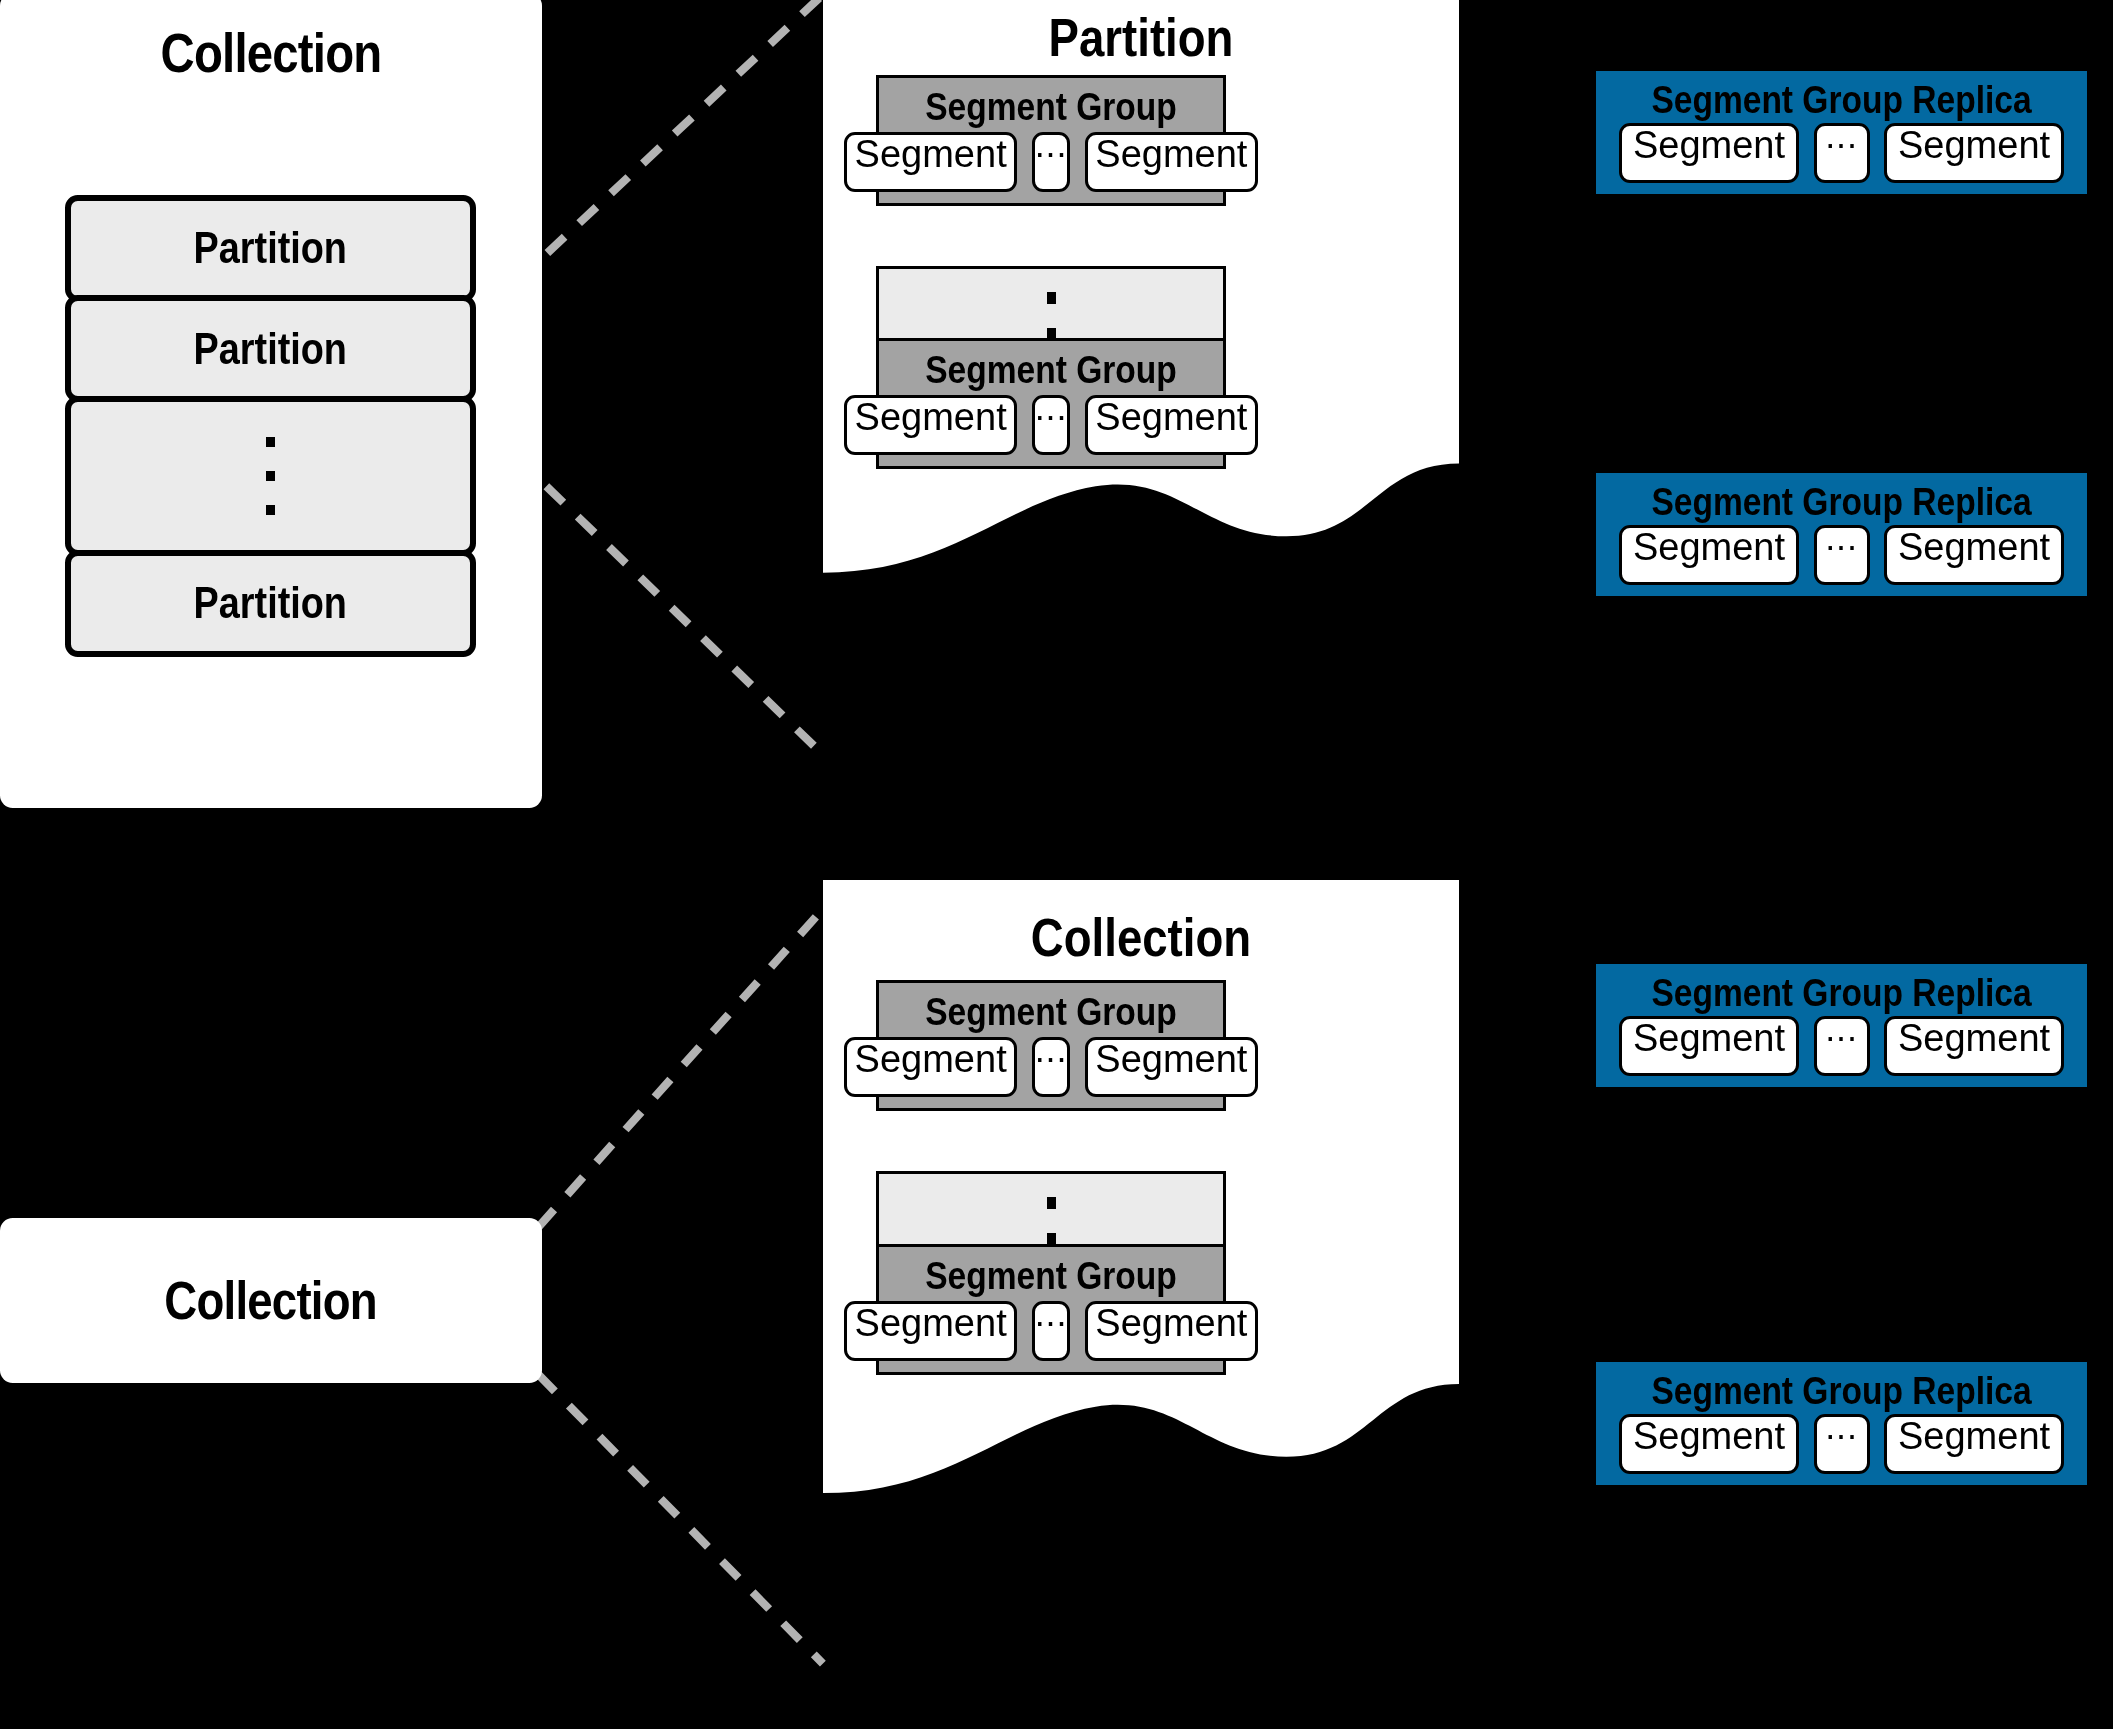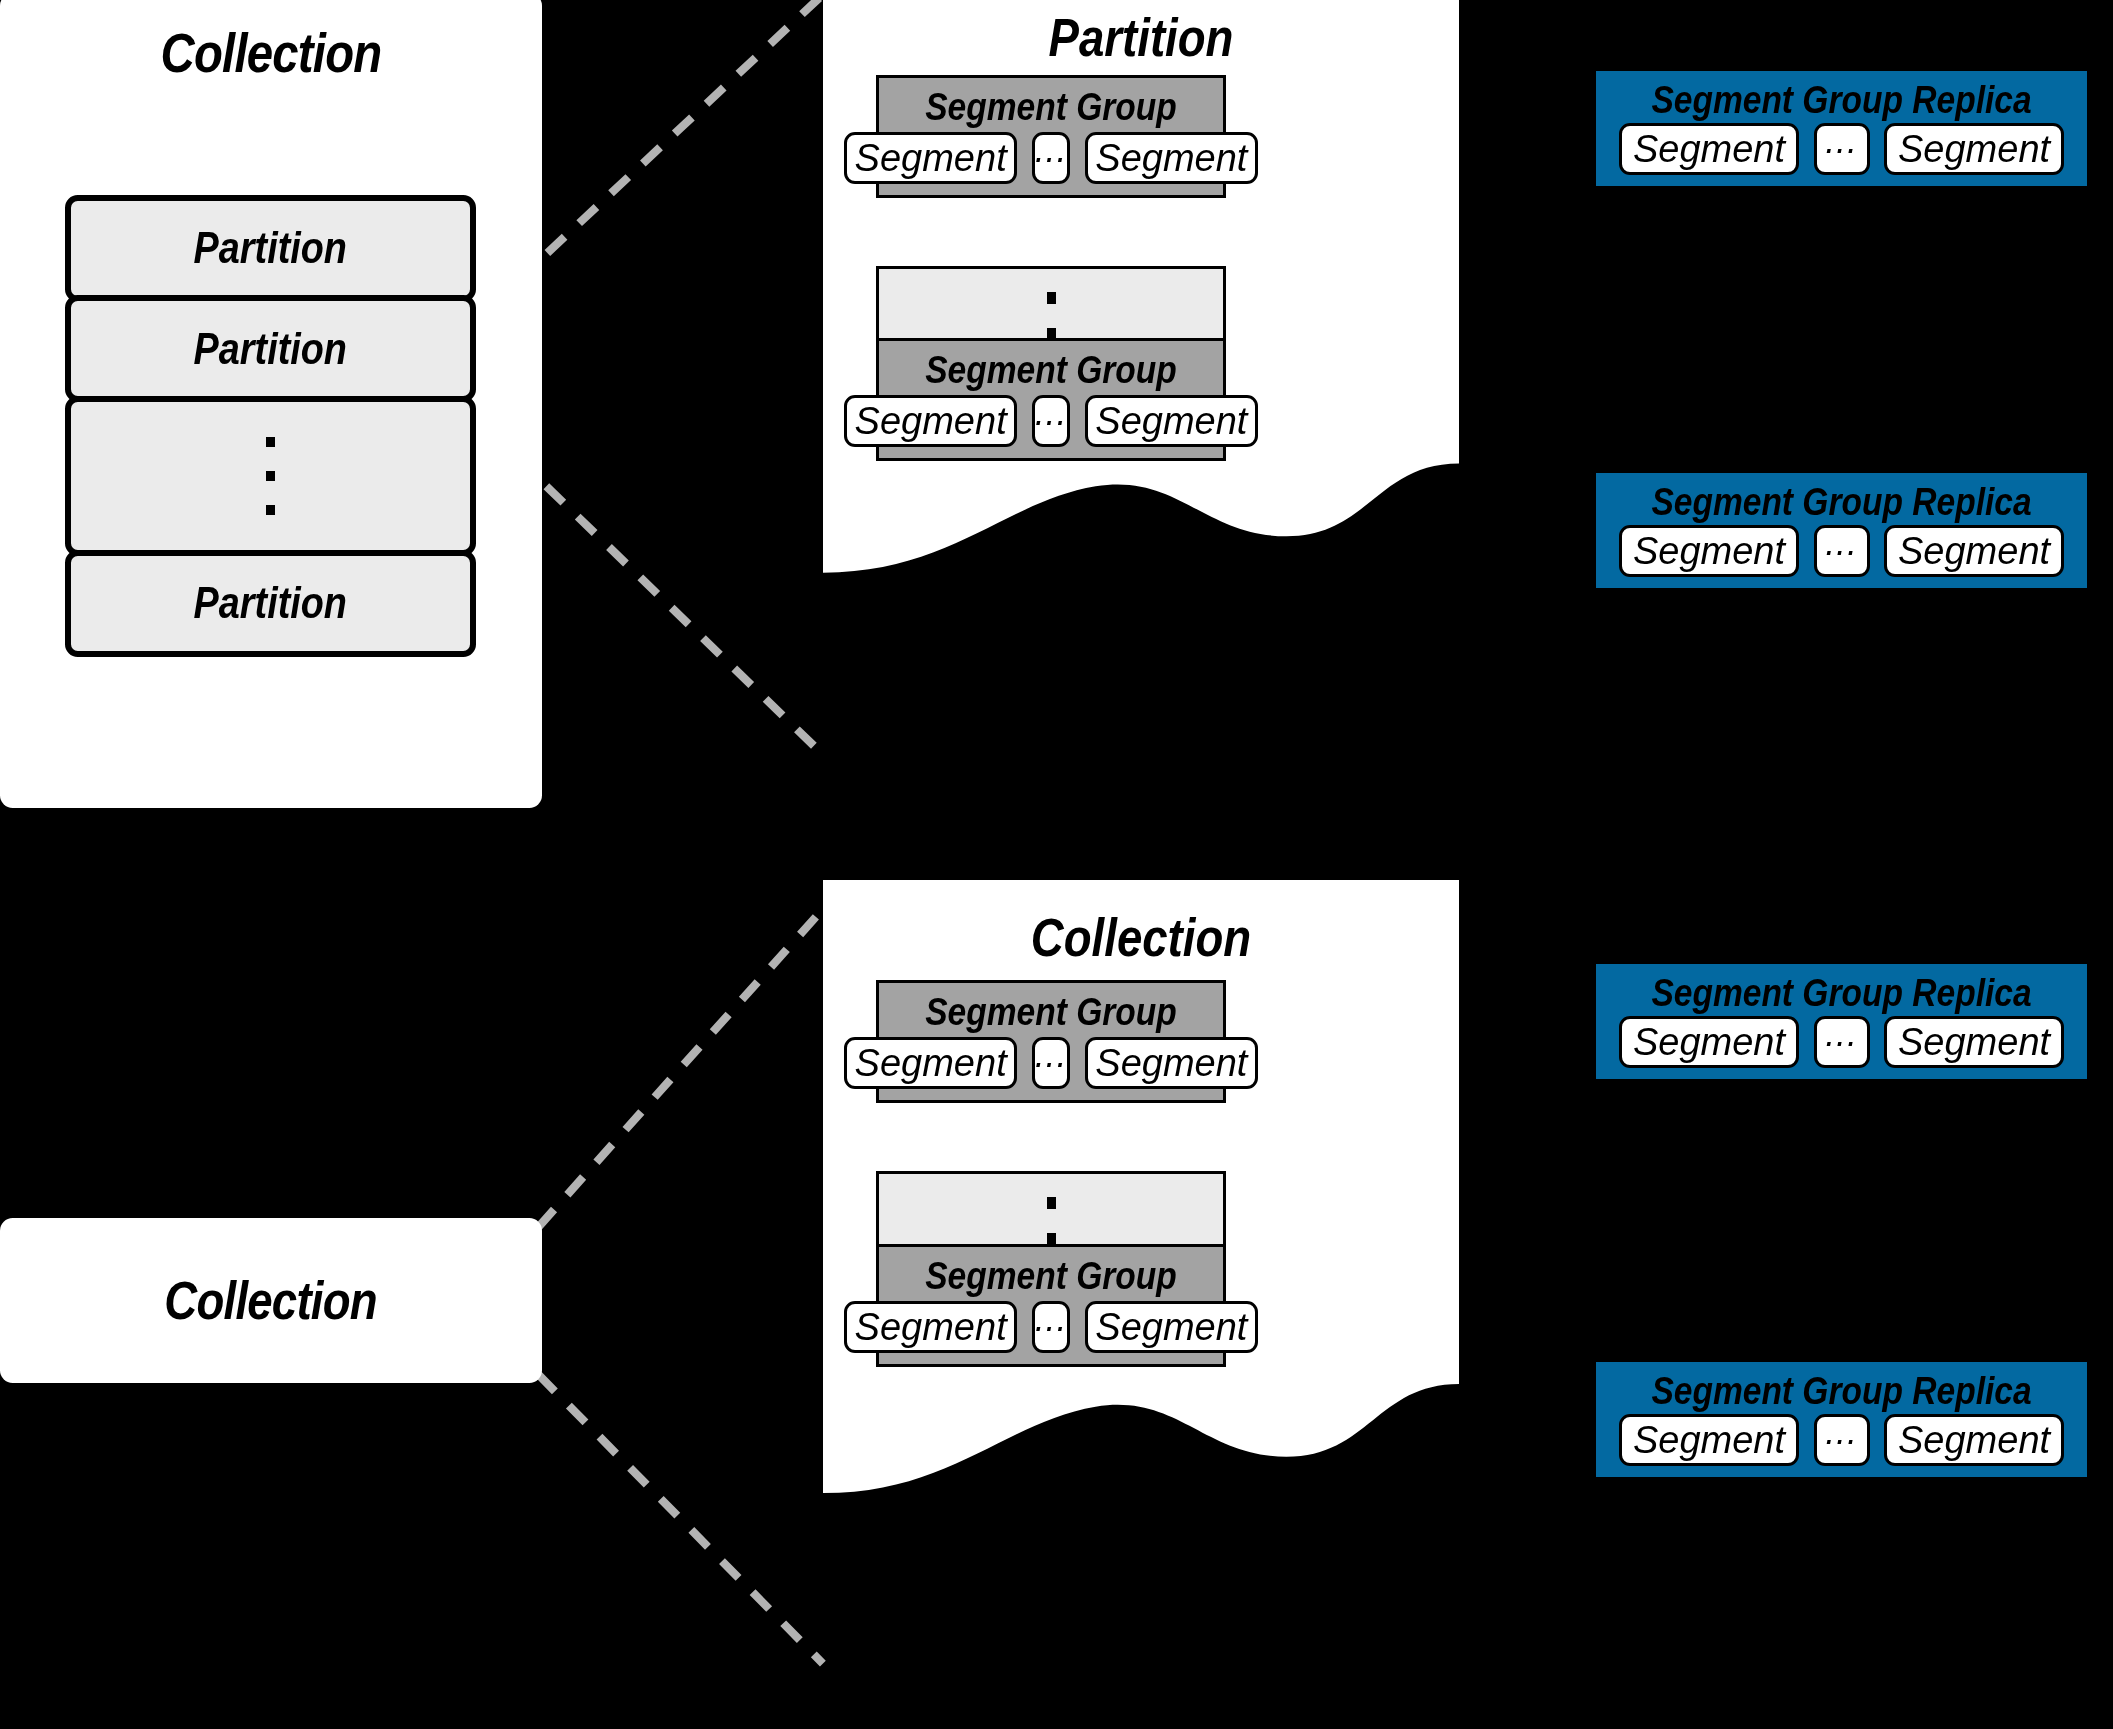--- a/index.html
+++ b/index.html
@@ -10,21 +10,20 @@
   }
   body {
     font-family: "Liberation Sans", sans-serif;
   }
   #stage {
     position: relative;
     width: 2114px;
     height: 1729px;
     background: #000000;
     overflow: hidden;
-    font-style: italic;
   }
 
   
   #connectors {
     position: absolute;
     left: 0; top: 0;
     width: 2114px;
     height: 1729px;
     pointer-events: none;
   }
@@ -172,23 +171,23 @@
     align-items: center;
     justify-content: center;
     gap: 14.5px;
     padding: 0 12.7px 11px 12.7px;
   }
   .seg-chip {
     box-sizing: border-box;
     background: #ffffff;
     border: 3.6px solid #000000;
     border-radius: 11px;
-    height: 52px;
-    display: flex;
-    align-items: center;
+    height: 60px;
+    display: flex;
+    align-items: flex-start;
     justify-content: center;
     padding: 0 11px;
   }
   .seg-chip.wide { min-width: 173px; }
   .seg-chip.dots { width: 56px; padding: 0; }
   .seg-chip-label {
     font-family: "Liberation Sans", sans-serif;
     font-weight: normal;
     font-size: 38px;
     color: #000000;

